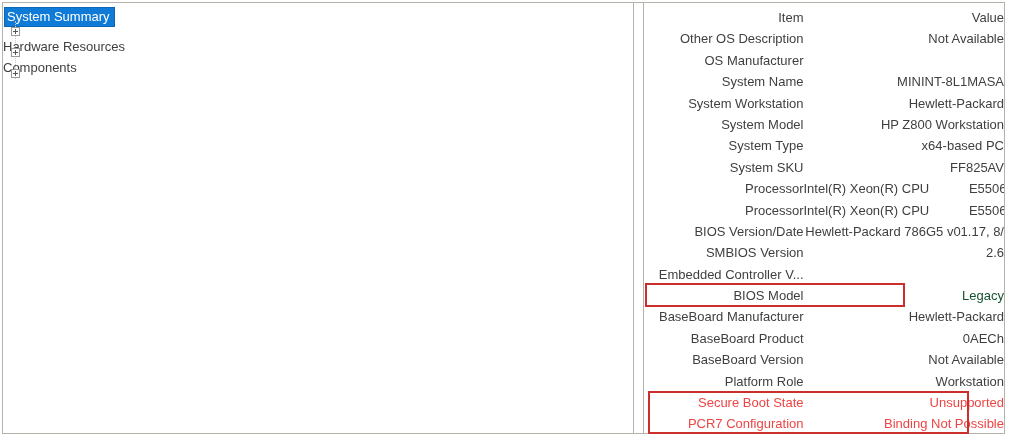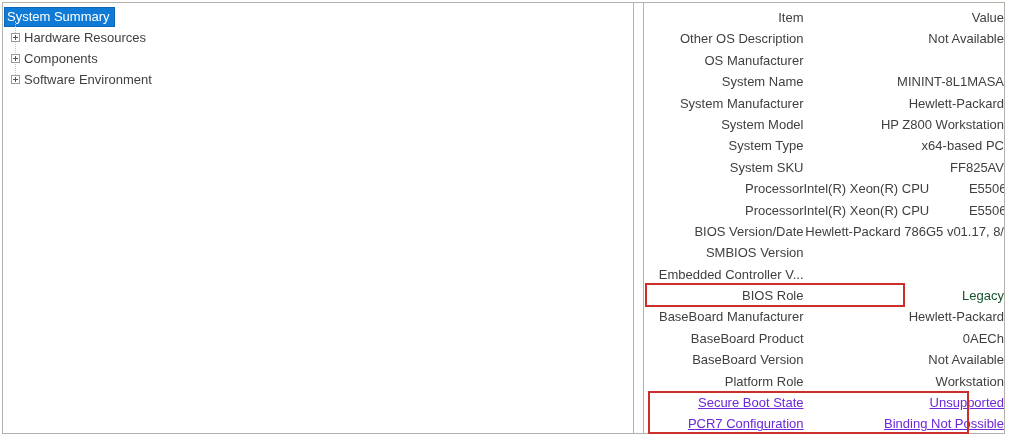--- a/index.html
+++ b/index.html
@@ -16,21 +16,21 @@
     width:635px; height:100%; border-right:1px solid #b3b3ab;
     position:relative; padding-top:4px; background:#fff;
   }
   .pane-gap { width:9px; height:100%; background:#fff; }
   .tree-root-item {
     display:inline-block; height:20px; line-height:18px;
     margin-left:1px; padding:0 4px 0 2px;
     background:#0f7bd7; color:#ffffff; border:1px solid #0c66b5;
   }
   .tree-item {
-    height:21px; line-height:21px; display:flex; align-items:center; position:relative;
+    height:21px; line-height:21px; display:flex; align-items:flex-start; position:relative;flex-direction:column;
   }
   .expand-box {
     width:9px; height:9px; border:1px solid #9a9a9a; background:#ffffff;
     position:relative; margin-left:8px; margin-right:4px; flex:0 0 auto;
   }
   .expand-box::before, .expand-box::after {
     content:""; position:absolute; background:#555555;
   }
   .expand-box::before { left:1px; right:1px; top:3px; height:1px; }
   .expand-box::after  { top:1px; bottom:1px; left:3px; width:1px; }
@@ -43,21 +43,21 @@
   .list-pane {
     flex:1 1 auto; height:100%; border-left:1px solid #b3b3ab;
     padding:4px 0 0 0; background:#fff; overflow:hidden;
   }
   .row {
     height:21.4px; line-height:21.4px; display:flex; padding-left:7px;
     white-space:pre; cursor:default;text-align:right;
   }
   .cell-item { width:153px; flex:0 0 auto; overflow:hidden; }
   .cell-value { flex:1 1 auto; overflow:hidden; }
-  .row.olive .cell-item, .row.olive .cell-value { color:#6d28d9;text-decoration:underline; }
+  .row.olive .cell-item, .row.olive .cell-value { color:#ef4444; }
   .row.value-olive .cell-value { color:#14532d; }
 
   
   .anno-box { position:absolute; border:2px solid #cb2f2b; background:transparent; pointer-events:none; }
   .anno-bios { left:645px; top:283px; width:260px; height:24px; }
   .anno-secureboot { left:648px; top:391px; width:321px; height:43px; }
 </style>
 </head>
 <body>
 
@@ -74,21 +74,20 @@
     <span class="tree-label">Hardware Resources</span>
   </div>
 
   <div class="tree-item">
     <span class="expand-box"></span>
     <span class="tree-label">Components</span>
   </div>
 
   <div class="tree-item">
     <span class="expand-box"></span>
-    <span class="tree-label">Software Environment</span>
   </div>
 </div>
   </div>
 
   <div class="pane-gap"></div>
 
   <div class="list-pane">
     <div class="row">
       <span class="cell-item">Item</span>
       <span class="cell-value">Value</span>
@@ -102,21 +101,21 @@
   <div class="row">
     <span class="cell-item">OS Manufacturer</span>
   </div>
 
   <div class="row">
     <span class="cell-item">System Name</span>
     <span class="cell-value">MININT-8L1MASA</span>
   </div>
 
   <div class="row">
-    <span class="cell-item">System Manufacturer</span>
+    <span class="cell-item">System Workstation</span>
     <span class="cell-value">Hewlett-Packard</span>
   </div>
 
   <div class="row">
     <span class="cell-item">System Model</span>
     <span class="cell-value">HP Z800 Workstation</span>
   </div>
 
   <div class="row">
     <span class="cell-item">System Type</span>
@@ -138,28 +137,29 @@
     <span class="cell-value">Intel(R) Xeon(R) CPU           E5506</span>
   </div>
 
   <div class="row">
     <span class="cell-item">BIOS Version/Date</span>
     <span class="cell-value">Hewlett-Packard 786G5 v01.17, 8/</span>
   </div>
 
   <div class="row">
     <span class="cell-item">SMBIOS Version</span>
+    <span class="cell-value">2.6</span>
   </div>
 
   <div class="row">
     <span class="cell-item">Embedded Controller V...</span>
   </div>
 
   <div class="row value-olive">
-    <span class="cell-item">BIOS Role</span>
+    <span class="cell-item">BIOS Model</span>
     <span class="cell-value">Legacy</span>
   </div>
 
   <div class="row">
     <span class="cell-item">BaseBoard Manufacturer</span>
     <span class="cell-value">Hewlett-Packard</span>
   </div>
 
   <div class="row">
     <span class="cell-item">BaseBoard Product</span>

